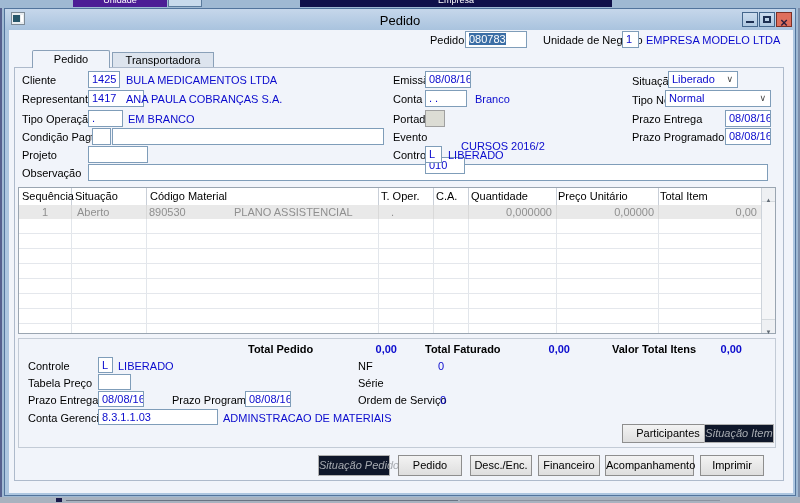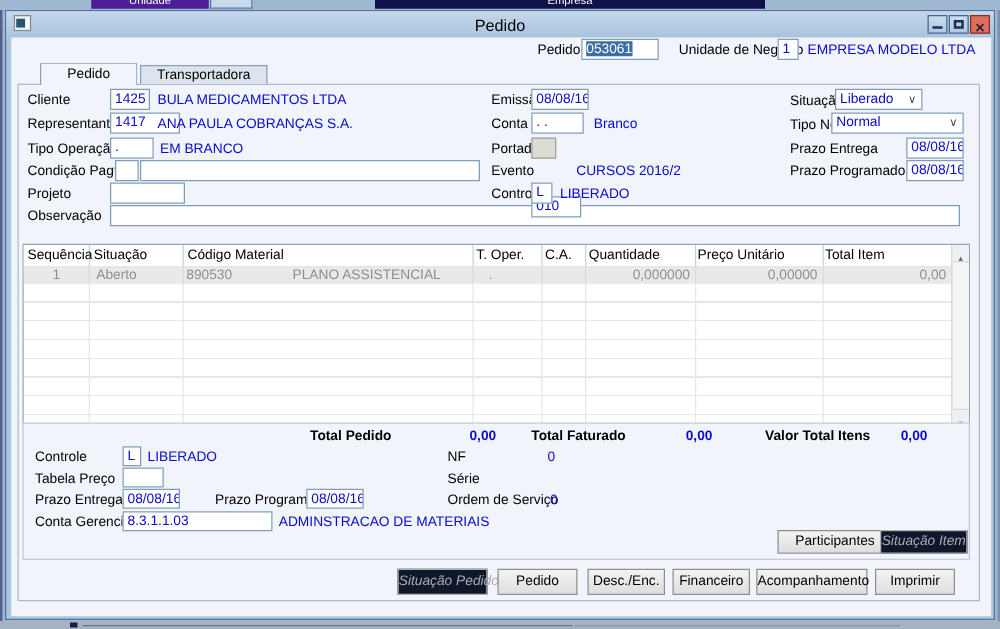--- a/index.html
+++ b/index.html
@@ -57,21 +57,21 @@
       <div class="winbtn" style="left:771px;top:3px;background:linear-gradient(#e8readonly,#df6f5c);background:#df6f5c;border-color:#7c3026;text-align:center;">
         <span style="font-size:13px;font-weight:bold;color:#2a1c3c;line-height:12px;">×</span>
       </div>
     </div>
 
     <div class="abs" style="left:4px;top:21px;width:784px;height:463px;background:#f1f4fa;"></div>
   </div>
 
   <div class="lbl" style="left:430px;top:34px;">Pedido</div>
   <div class="inp" style="left:465px;top:31px;width:62px;">
-    <span style="background:#3b6ea5;color:#fff;">053061</span>
+    <span style="background:#3b6ea5;color:#fff;">080783</span>
   </div>
   <div class="lbl" style="left:543px;top:34px;">Unidade de Negócio</div>
   <div class="inp" style="left:622px;top:31px;width:17px;">1</div>
   <div class="desc" style="left:646px;top:34px;">EMPRESA MODELO LTDA</div>
 
   <div class="abs" style="left:14px;top:67px;width:770px;height:414px;border:1px solid #aebacb;box-sizing:border-box;background:#f1f4fa;"></div>
   <div class="abs" style="left:112px;top:52px;width:102px;height:15px;background:#dde4ee;border:1px solid #8aa0b8;border-bottom:none;box-sizing:border-box;font-size:11px;text-align:center;line-height:15px;">Transportadora</div>
   <div class="abs" style="left:32px;top:50px;width:78px;height:18px;background:#f1f4fa;border:1px solid #8aa0b8;border-bottom:none;border-radius:2px 2px 0 0;box-sizing:border-box;font-size:11px;text-align:center;line-height:16px;z-index:2;">Pedido</div>
 
   <div class="lbl" style="left:22px;top:74px;">Cliente</div>
@@ -101,21 +101,21 @@
 
   <div class="lbl" style="left:393px;top:93px;">Conta</div>
   <div class="inp" style="left:425px;top:90px;width:42px;">. .</div>
   <div class="desc" style="left:475px;top:93px;">Branco</div>
 
   <div class="lbl" style="left:393px;top:113px;">Portador</div>
   <div class="abs" style="left:425px;top:110px;width:20px;height:17px;background:#dcdcd4;border:1px solid #a0a0a0;box-sizing:border-box;"></div>
 
   <div class="lbl" style="left:393px;top:131px;">Evento</div>
   <div class="inp" style="left:425px;top:128px;width:40px;margin-top:29px;">010</div>
-  <div class="desc" style="left:461px;top:131px;">CURSOS 2016/2</div>
+  <div class="desc" style="left:461px;top:140px;">CURSOS 2016/2</div>
 
   <div class="lbl" style="left:393px;top:149px;">Controle</div>
   <div class="inp" style="left:425px;top:146px;width:17px;">L</div>
   <div class="desc" style="left:448px;top:149px;">LIBERADO</div>
 
   <div class="lbl" style="left:632px;top:75px;">Situação</div>
   <div class="dd" style="left:668px;top:71px;width:70px;">
     <span>Liberado</span>
     <span class="arr">∨</span>
   </div>
@@ -125,21 +125,21 @@
     <span>Normal</span>
     <span class="arr">∨</span>
   </div>
 
   <div class="lbl" style="left:632px;top:113px;">Prazo Entrega</div>
   <div class="inp" style="left:725px;top:110px;width:46px;">08/08/16</div>
 
   <div class="lbl" style="left:632px;top:131px;">Prazo Programado</div>
   <div class="inp" style="left:725px;top:128px;width:46px;">08/08/16</div>
 
-  <div class="abs" style="left:18px;top:187px;width:758px;height:147px;background:#fff;border:1px solid #9aa5b1;box-sizing:border-box;margin-top:8px;">
+  <div class="abs" style="left:18px;top:187px;width:758px;height:147px;background:#fff;border:1px solid #9aa5b1;box-sizing:border-box;">
 
     <div class="abs" style="left:0;top:0;width:742px;height:17px;background:#fff;border-bottom:1px solid #c5ccd4;font-size:11px;color:#000;
                 background-image:linear-gradient(#c9cfd8,#c9cfd8),linear-gradient(#c9cfd8,#c9cfd8),linear-gradient(#c9cfd8,#c9cfd8),linear-gradient(#c9cfd8,#c9cfd8),linear-gradient(#c9cfd8,#c9cfd8),linear-gradient(#c9cfd8,#c9cfd8),linear-gradient(#c9cfd8,#c9cfd8);
                 background-size:1px 100%;background-repeat:no-repeat;
                 background-position:52px 0,127px 0,359px 0,414px 0,449px 0,537px 0,639px 0;">
       <span class="abs" style="left:3px;top:2px;">Sequência</span>
       <span class="abs" style="left:56px;top:2px;">Situação</span>
       <span class="abs" style="left:131px;top:2px;">Código Material</span>
       <span class="abs" style="left:362px;top:2px;">T. Oper.</span>
       <span class="abs" style="left:417px;top:2px;">C.A.</span>

